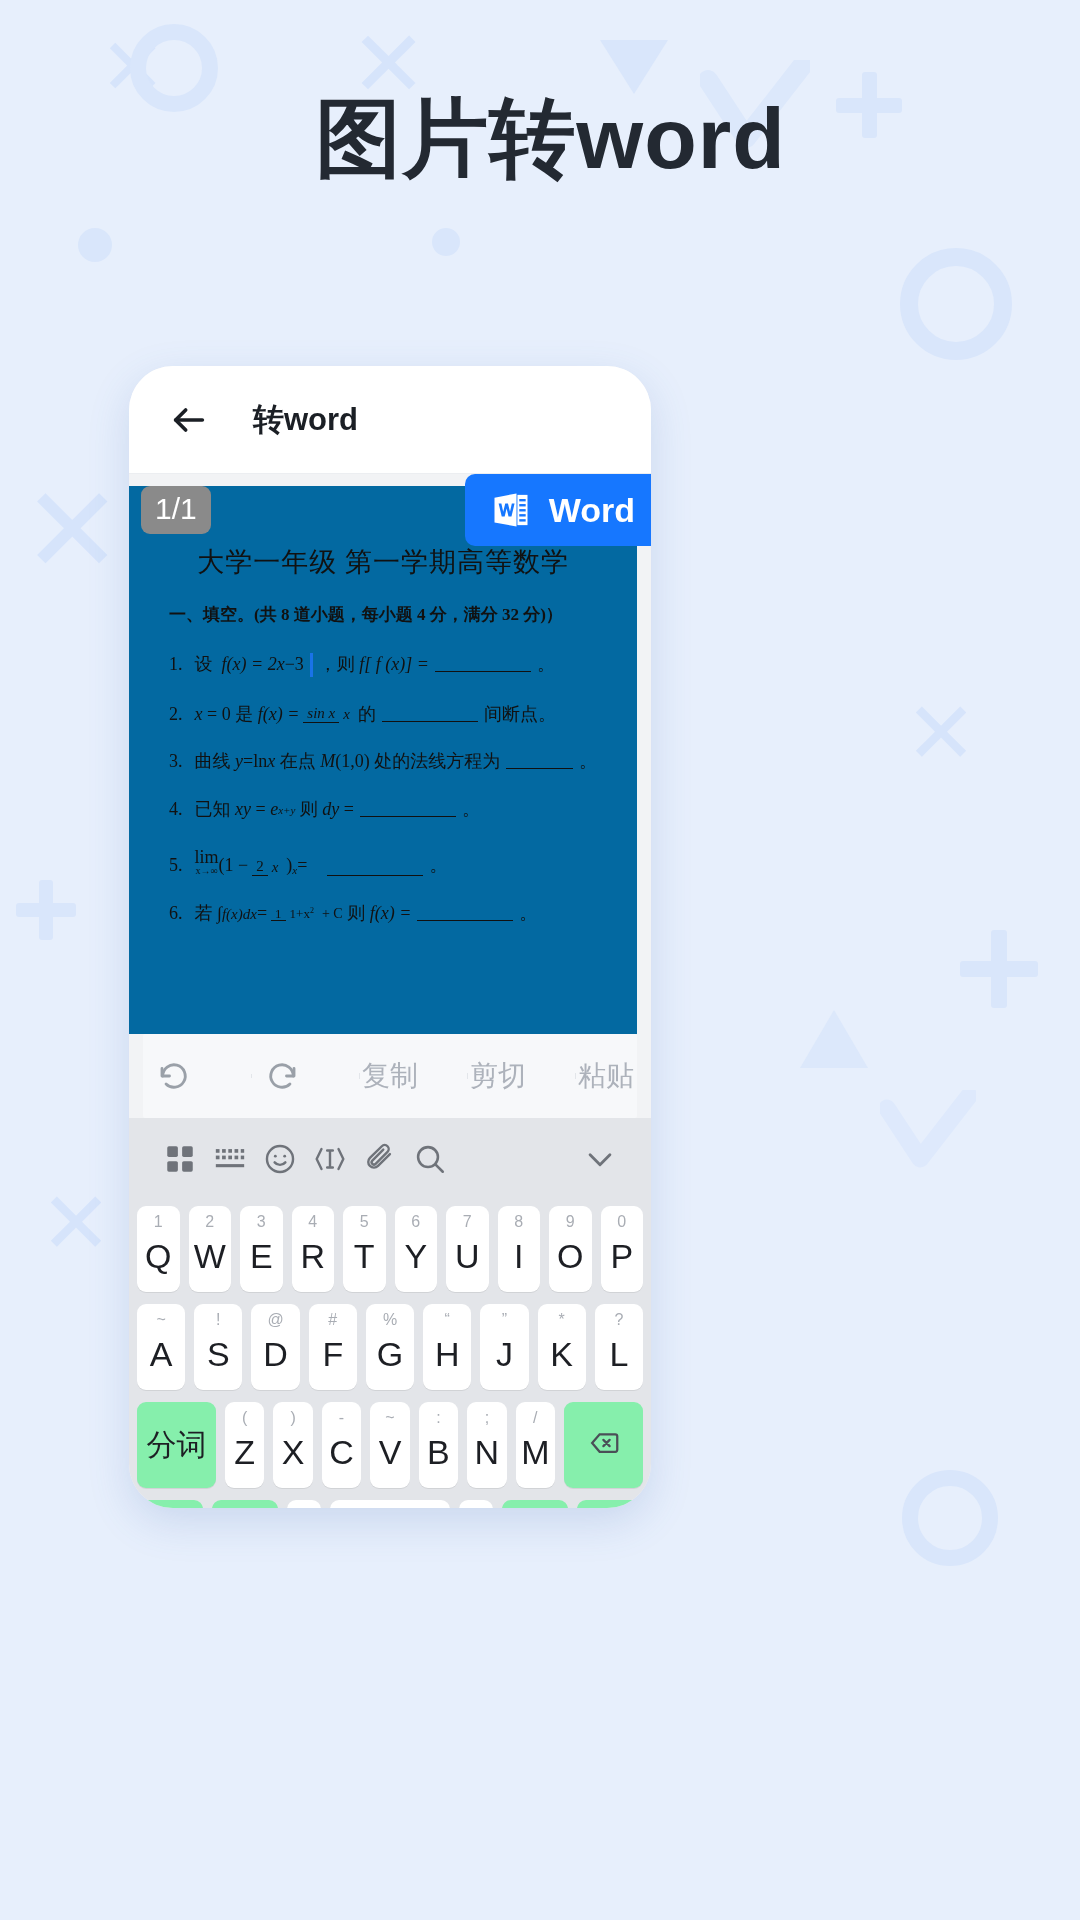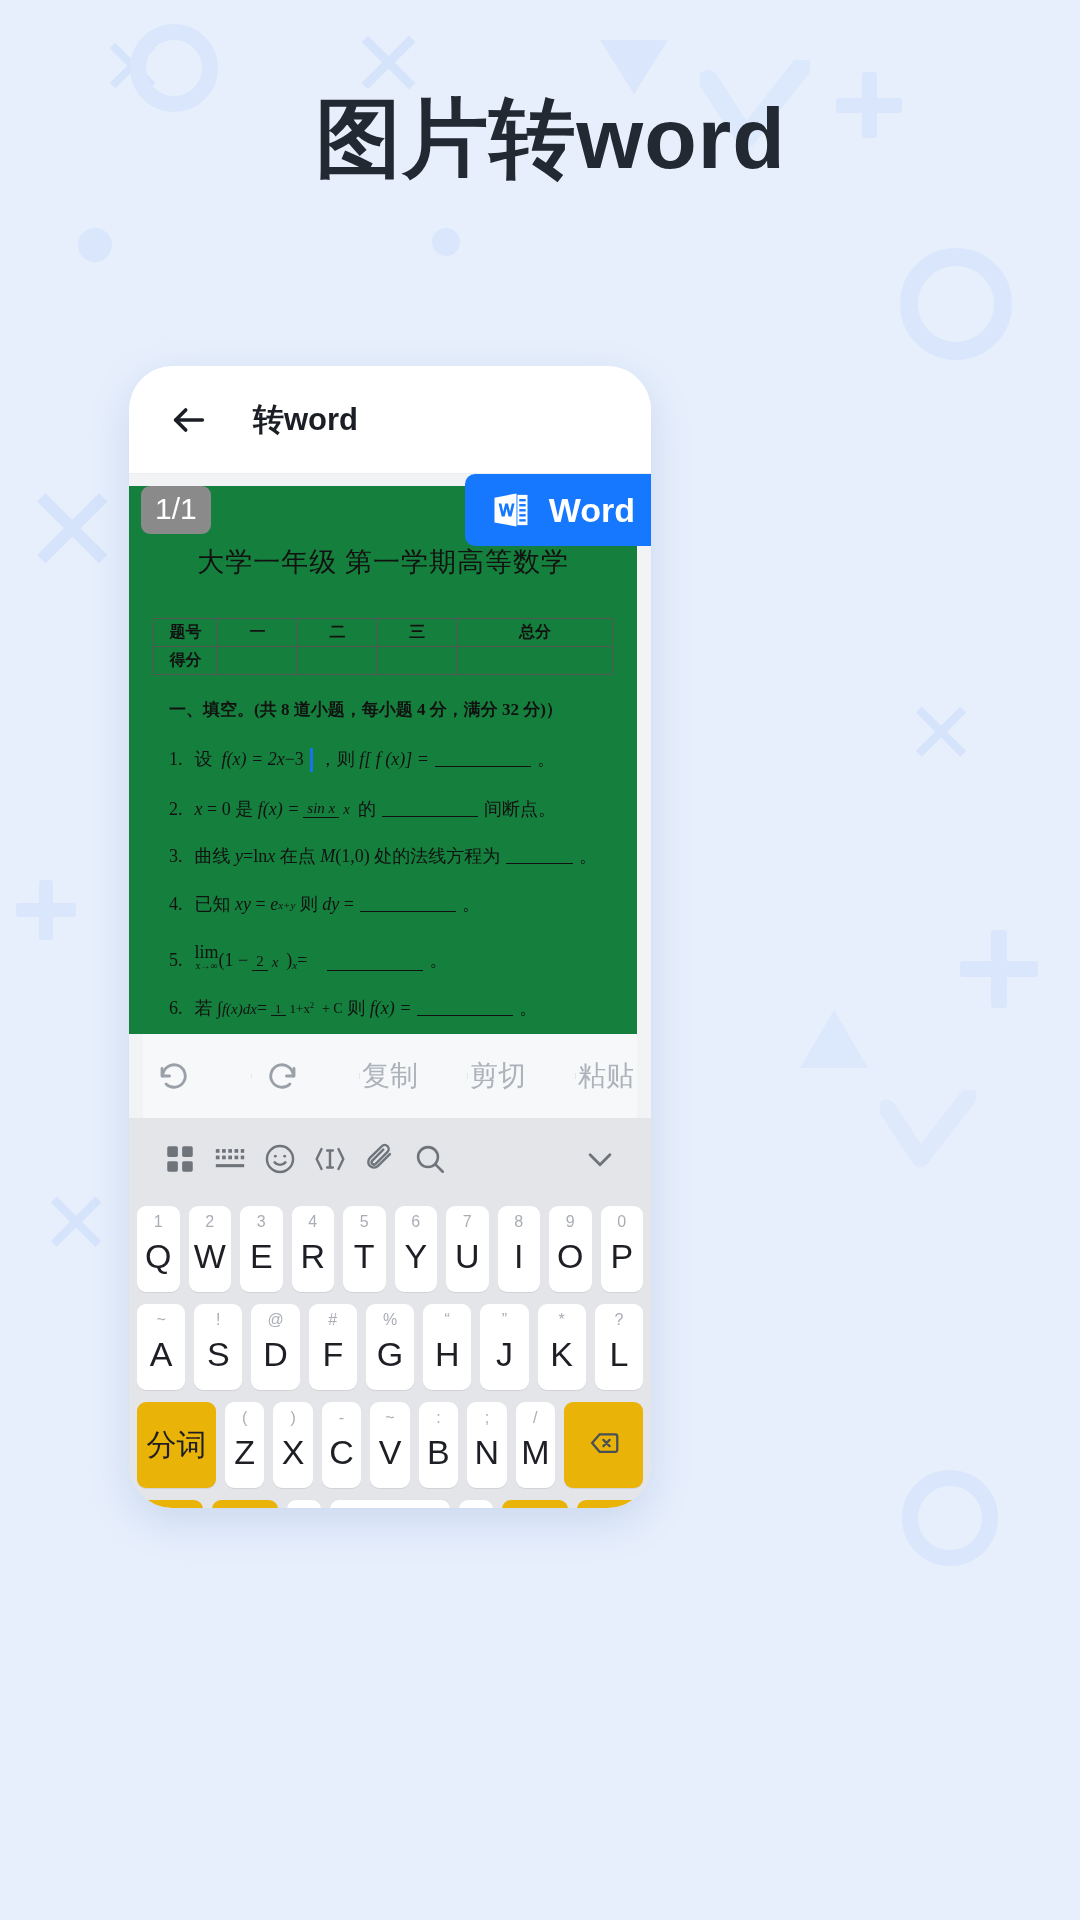--- a/index.html
+++ b/index.html
@@ -48,21 +48,21 @@
     height: 108px; background: #fff;
     display: flex; align-items: center;
     padding-left: 40px; gap: 44px;
     border-bottom: 1px solid #eceef1;
   }
   .back-arrow { width: 40px; height: 40px; display:block; }
   .appbar-title { font-size: 31px; font-weight: 700; color: #1b1f25; }
 
   
   .doc-wrap { position: relative; background: #f2f3f5; padding: 12px 14px 0 0; height: 560px; }
-  .doc-page { background: #15803d; height: 548px; position: relative; overflow: hidden;
+  .doc-page { background: #0369a1; height: 548px; position: relative; overflow: hidden;
               font-family: "Liberation Serif", "DejaVu Serif", serif; }
 
   .page-badge {
     position: absolute; left: 12px; top: 12px;
     background: #8a8a8a; color: #fff;
     font-family: "Liberation Sans", sans-serif;
     font-size: 30px; font-weight: 400;
     padding: 6px 14px 8px; border-radius: 9px;
     z-index: 6;
   }
@@ -136,21 +136,21 @@
 
   .kb-row { display: flex; justify-content: center; gap: 9px; margin-top: 12px; padding: 0 8px; }
   .key {
     background: #fff; border-radius: 9px; width: 52px; height: 86px;
     display: flex; flex-direction: column; align-items: center; justify-content: center;
     position: relative; box-shadow: 0 1px 0 rgba(0,0,0,.08);
     font-family: "Liberation Sans", sans-serif;
   }
   .key .sub { position: absolute; top: 7px; font-size: 16px; color: #a9adb4; }
   .key .main { font-size: 34px; color: #1d1f24; margin-top: 14px; font-weight: 400; }
-  .key.gray { background: #eab308; }
+  .key.gray { background: #86efac; }
   .key.wide { width: 104px; }
   .key.space { width: 190px; }
   .key .cn { font-size: 30px; color: #1d1f24; }
   .key svg { width: 40px; height: 30px; }
 </style>
 </head>
 <body>
 
 <div id="bg-deco">
   <div class="deco deco-x" style="left:100px;top:28px;font-size:78px;">✕</div>
@@ -222,38 +222,20 @@
             <rect x="33" y="28.5" width="7" height="2.6" fill="#1677ff"></rect>
             <rect x="33" y="34" width="7" height="2.6" fill="#1677ff"></rect>
           </svg>
         </span>
         <span>Word</span>
       </div>
 
       <div class="doc-page">
         <div class="doc-title">大学一年级 第一学期高等数学</div>
 
-        <table class="score-table">
-          <tbody>
-              <tr>
-            <td class="label">题号</td>
-            <td class="hdr">一</td>
-            <td class="hdr">二</td>
-            <td class="hdr">三</td>
-            <td class="hdr">总分</td>
-          </tr>
-          <tr class="blank">
-            <td class="label">得分</td>
-            <td></td>
-            <td></td>
-            <td></td>
-            <td></td>
-          </tr>
-        </tbody>
-          </table>
 
         <div class="q-block">
           <div class="q-line q-head" style="">一、填空。(共 8 道小题，每小题 4 分，满分 32 分)）</div>
 
           <div class="q-line">
             <span class="num">1.</span>
             <span>设</span>&nbsp;&nbsp;
             <span class="mi">f</span><span class="mi">(x) = 2x</span>
             <span>−3</span>
             <span class="caret"></span>

